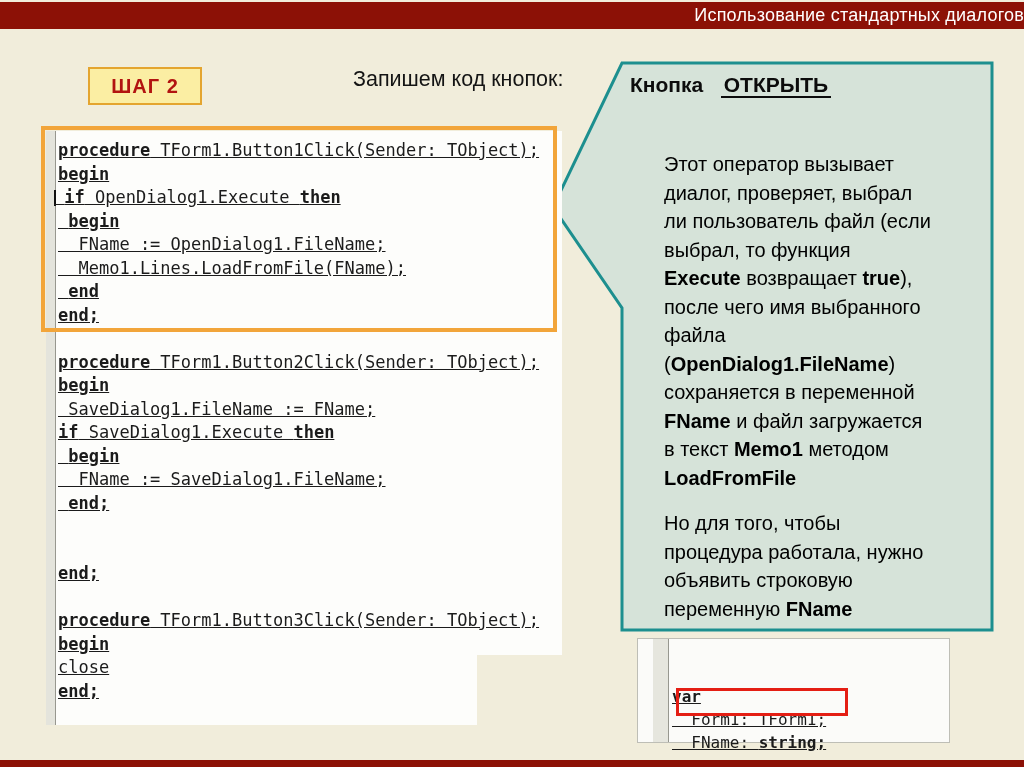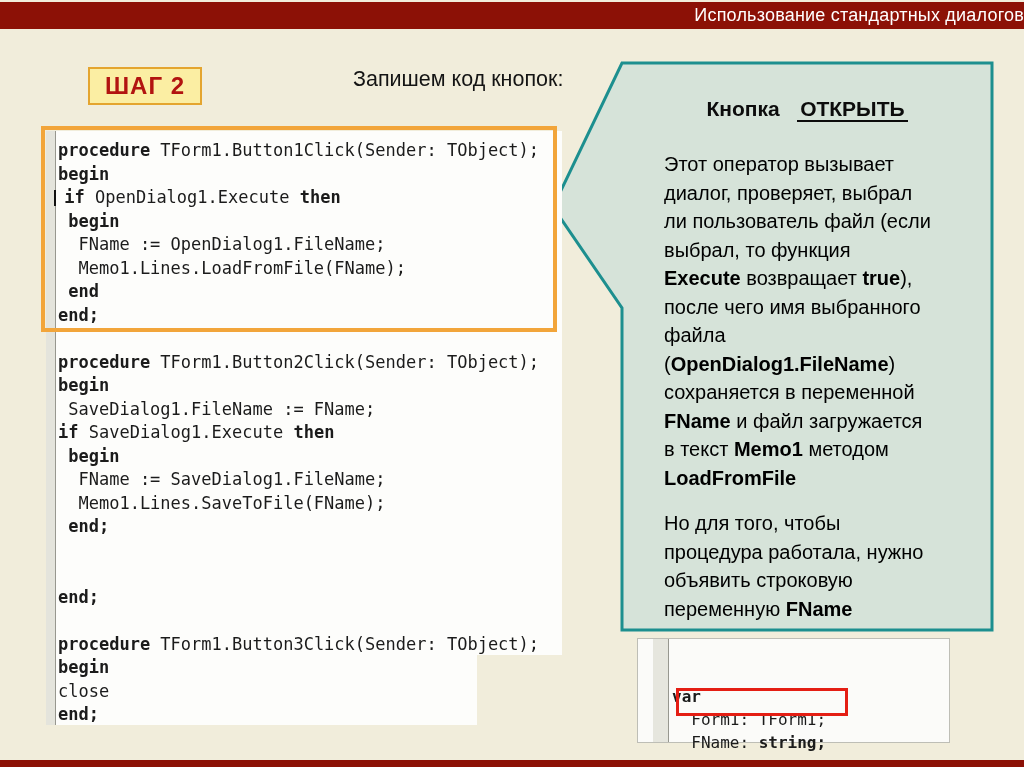--- a/index.html
+++ b/index.html
@@ -7,43 +7,43 @@
   #slide{position:relative;width:1024px;height:767px;overflow:hidden;background:var(--cream,#F1EDDB);}
 
   .bar{position:absolute;left:0;width:1024px;background:var(--maroon,#8C1106);}
   #top-bar{top:2px;height:27px;display:flex;align-items:center;justify-content:flex-end;}
   #slide-title{color:#FFFFFF;font-size:18px;letter-spacing:.2px;}
   #bottom-bar{top:760px;height:7px;}
 
   #step-badge{position:absolute;left:88px;top:67px;width:114px;height:38px;box-sizing:border-box;
     background:var(--badge-fill,#FBEEA3);border:2px solid var(--badge-border,#E4A52F);
     display:flex;align-items:center;justify-content:center;}
-  #step-badge-label{color:var(--badge-text,#B21410);font-weight:bold;font-size:24px;letter-spacing:1px;}
+  #step-badge-label{color:var(--badge-text,#B21410);font-weight:bold;font-size:20px;letter-spacing:1px;}
 
   #caption{position:absolute;left:353px;top:67px;font-size:21.5px;color:#141414;text-align:right;}
 
   
   #code-panel{position:absolute;left:46px;top:131px;width:516px;height:594px;background:#FDFDFB;
     clip-path:polygon(0 0,516px 0,516px 524px,431px 524px,431px 594px,0 594px);
     filter:drop-shadow(0 0 1px #A9A79A);}
   #code-gutter{position:absolute;left:0;top:0;bottom:0;width:9px;background:#E4E4DC;border-right:1px solid #97978F;}
   .codefont{font-family:"DejaVu Sans Mono","Liberation Mono",monospace;color:#1B1B1B;}
   #code-lines{position:absolute;left:58px;top:139px;font-size:17px;}
   #code-lines .code-line{height:23.5px;line-height:23.5px;}
-  .code-line{white-space:pre;}
+  .code-line{white-space:pre;text-decoration:underline;}
   .b{font-weight:bold;}
   .caret{display:inline-block;width:2px;height:16px;background:#111;vertical-align:-3px;margin-left:-4px;margin-right:-2px;}
 
   #highlight-rect{position:absolute;left:41px;top:126px;width:516px;height:206px;box-sizing:border-box;
     border:4px solid var(--orange,#F2A53A);}
 
   
   #callout-svg{position:absolute;left:550px;top:60px;}
-  #callout-title{position:absolute;left:630px;top:73px;width:354px;text-align:center;
-    font-size:21px;font-weight:bold;color:#0C0C0C;margin-top:24px;}
+  #callout-title{position:absolute;left:630px;top:73px;width:354px;text-align:left;
+    font-size:21px;font-weight:bold;color:#0C0C0C;}
   #callout-title .underline{border-bottom:2.5px solid #0C0C0C;padding:0 3px;}
   #callout-body{position:absolute;left:664px;top:150px;width:318px;font-size:20px;line-height:28.5px;color:#000000;}
   .callout-par + .callout-par{margin-top:17px;}
 
   
   #var-panel{position:absolute;left:637px;top:638px;width:313px;height:105px;box-sizing:border-box;
     background:#FBFBF9;border:1px solid #BEBEB6;}
   #var-gutter{position:absolute;left:15px;top:0;bottom:0;width:15px;background:#E6E6DE;border-right:1px solid #97978F;}
   #var-lines{position:absolute;left:672px;top:685px;font-size:16px;}
   #var-lines .code-line{height:23px;line-height:23px;}
@@ -92,21 +92,20 @@
       <div class="code-line"><span>  Memo1.Lines.LoadFromFile(FName);</span></div>
       <div class="code-line"><span> </span><span class="b">end</span></div>
       <div class="code-line"><span class="b">end;</span></div>
       <div class="code-line"></div>
       <div class="code-line"><span class="b">procedure</span><span> TForm1.Button2Click(Sender: TObject);</span></div>
       <div class="code-line"><span class="b">begin</span></div>
       <div class="code-line"><span> SaveDialog1.FileName := FName;</span></div>
       <div class="code-line"><span class="b">if</span><span> SaveDialog1.Execute </span><span class="b">then</span></div>
       <div class="code-line"><span> </span><span class="b">begin</span></div>
       <div class="code-line"><span>  FName := SaveDialog1.FileName;</span></div>
-      <div class="code-line"><span>  Memo1.Lines.SaveToFile(FName);</span></div>
       <div class="code-line"><span> </span><span class="b">end;</span></div>
       <div class="code-line"></div>
       <div class="code-line"></div>
       <div class="code-line"><span class="b">end;</span></div>
       <div class="code-line"></div>
       <div class="code-line"><span class="b">procedure</span><span> TForm1.Button3Click(Sender: TObject);</span></div>
       <div class="code-line"><span class="b">begin</span></div>
       <div class="code-line"><span>close</span></div>
       <div class="code-line"><span class="b">end;</span></div>
     </div>

